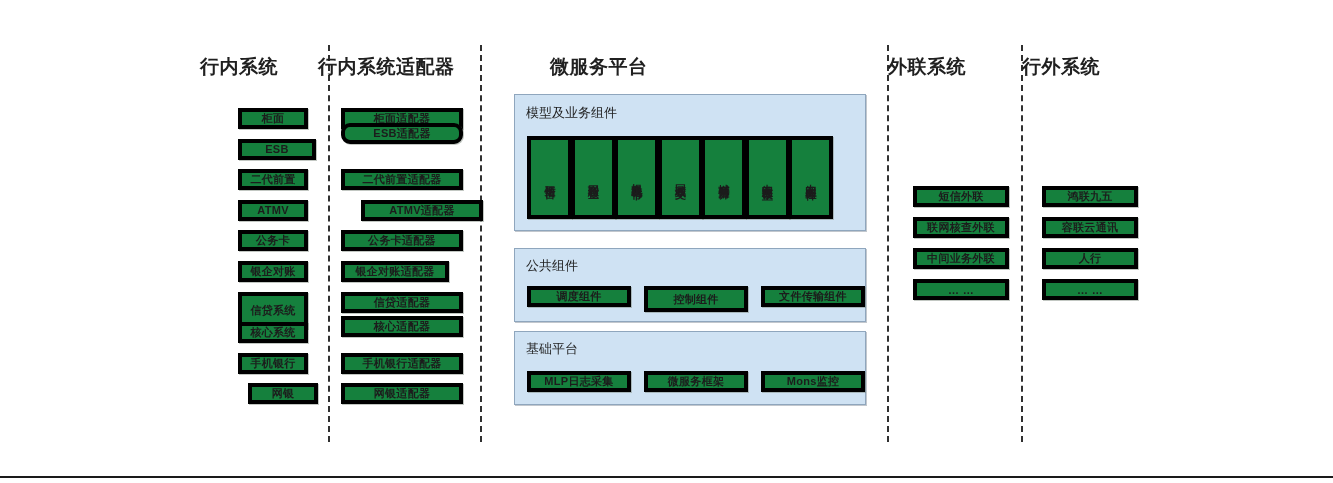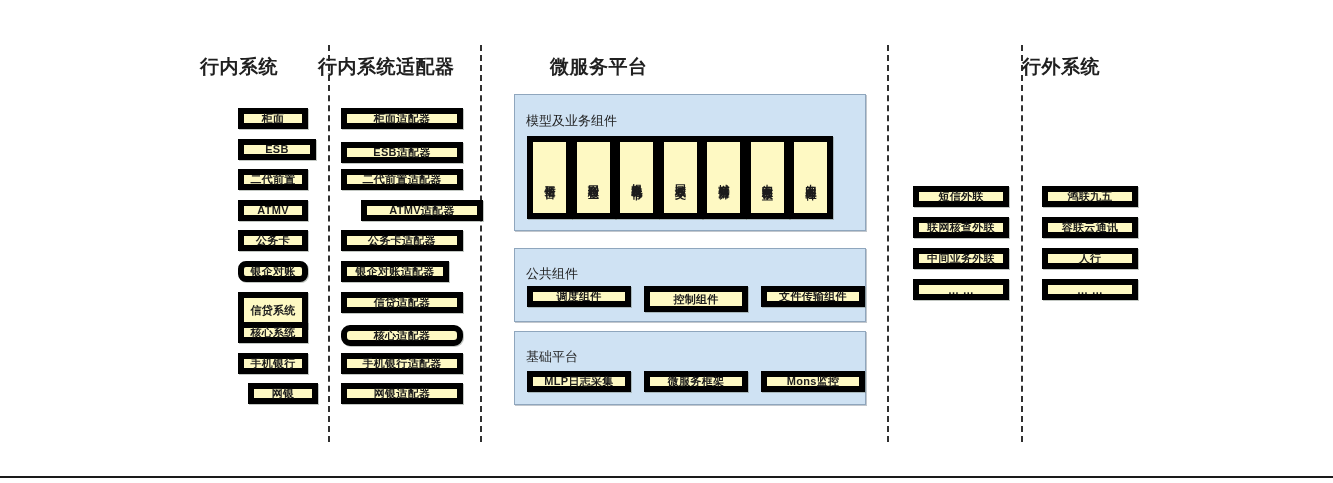--- a/index.html
+++ b/index.html
@@ -36,22 +36,22 @@
     top: 45px;
     height: 397px;
     width: 0;
     border-left: 2px dashed #303030;
   }
 
   
   .gbox {
     position: absolute;
     box-sizing: border-box;
-    background: #fef9c3;
-    border: 6px solid #000000;
+    background: #15803d;
+    border: 4px solid #000000;
     box-shadow: 1px 1px 0 rgba(120,130,120,0.45);
     display: flex;
     align-items: center;
     justify-content: center;
     font-size: 11px;
     font-weight: bold;
     color: #1c1c1c;
     white-space: nowrap;
     letter-spacing: 0.3px;
   }
@@ -70,21 +70,20 @@
     border: 1px solid #8fa6bd;
     box-shadow: 1px 1px 0 rgba(120,130,145,0.45);
   }
   .panel-label {
     position: absolute;
     left: 12px;
     font-size: 13px;
     font-weight: normal;
     color: #1f1f1f;
     white-space: nowrap;
-    margin-top: 8px;
   }
 
   
   .bottom-rule {
     position: absolute;
     left: 0;
     width: 1333px;
     height: 0;
     border-top: 2px solid #1a1a1a;
   }
@@ -96,36 +95,37 @@
     <div class="divider" style="left: 328px;"></div>
     <div class="divider" style="left: 480px;"></div>
     <div class="divider" style="left: 887px;"></div>
     <div class="divider" style="left: 1021px;"></div>
     <div class="col-title" style="left: 200px; top: 54px; width: 140px;">行内系统</div>
     <div class="gbox" style="left: 238px; top: 108px; width: 70px; height: 21px;">柜面</div>
     <div class="gbox" style="left: 238px; top: 138.6px; width: 78px; height: 21px;">ESB</div>
     <div class="gbox" style="left: 238px; top: 169.2px; width: 70px; height: 21px;">二代前置</div>
     <div class="gbox" style="left: 238px; top: 199.8px; width: 70px; height: 21px;">ATMV</div>
     <div class="gbox" style="left: 238px; top: 230.4px; width: 70px; height: 21px;">公务卡</div>
-    <div class="gbox" style="left: 238px; top: 261px; width: 70px; height: 21px; border-radius: 8px;">银企对账</div>
+    <div class="gbox" style="left: 238px; top: 261px; width: 70px; height: 21px;">银企对账</div>
     <div class="gbox" style="left: 238px; top: 291.6px; width: 70px; height: 37px;">信贷系统</div>
     <div class="gbox" style="left: 238px; top: 322.2px; width: 70px; height: 21px;">核心系统</div>
     <div class="gbox" style="left: 238px; top: 352.8px; width: 70px; height: 21px;">手机银行</div>
     <div class="gbox" style="left: 248px; top: 383.4px; width: 70px; height: 21px;">网银</div>
     <div class="col-title" style="left: 318px; top: 54px; width: 180px;">行内系统适配器</div>
     <div class="gbox" style="left: 341px; top: 108px; width: 122px; height: 21px;">柜面适配器</div>
-    <div class="gbox" style="left: 341px; top: 142px; width: 122px; height: 21px;">ESB适配器</div>
+    <div class="gbox" style="left: 341px; top: 123px; width: 122px; height: 21px; border-radius: 9px;">ESB适配器</div>
     <div class="gbox" style="left: 341px; top: 169.2px; width: 122px; height: 21px;">二代前置适配器</div>
     <div class="gbox" style="left: 361px; top: 199.8px; width: 122px; height: 21px;">ATMV适配器</div>
     <div class="gbox" style="left: 341px; top: 230.4px; width: 122px; height: 21px;">公务卡适配器</div>
     <div class="gbox" style="left: 341px; top: 261px; width: 108px; height: 21px;">银企对账适配器</div>
     <div class="gbox" style="left: 341px; top: 291.6px; width: 122px; height: 21px;">信贷适配器</div>
-    <div class="gbox" style="left: 341px; top: 325px; width: 122px; height: 21px; border-radius: 9px;">核心适配器</div>
+    <div class="gbox" style="left: 341px; top: 316px; width: 122px; height: 21px;">核心适配器</div>
     <div class="gbox" style="left: 341px; top: 352.8px; width: 122px; height: 21px;">手机银行适配器</div>
     <div class="gbox" style="left: 341px; top: 383.4px; width: 122px; height: 21px;">网银适配器</div>
+    <div class="col-title" style="left: 888px; top: 54px; width: 140px;">外联系统</div>
     <div class="gbox" style="left: 913px; top: 186px; width: 96px; height: 21px;">短信外联</div>
     <div class="gbox" style="left: 913px; top: 217px; width: 96px; height: 21px;">联网核查外联</div>
     <div class="gbox" style="left: 913px; top: 248px; width: 96px; height: 21px;">中间业务外联</div>
     <div class="gbox" style="left: 913px; top: 279px; width: 96px; height: 21px;">… …</div>
     <div class="col-title" style="left: 1022px; top: 54px; width: 140px;">行外系统</div>
     <div class="gbox" style="left: 1042px; top: 186px; width: 96px; height: 21px;">鸿联九五</div>
     <div class="gbox" style="left: 1042px; top: 217px; width: 96px; height: 21px;">容联云通讯</div>
     <div class="gbox" style="left: 1042px; top: 248px; width: 96px; height: 21px;">人行</div>
     <div class="gbox" style="left: 1042px; top: 279px; width: 96px; height: 21px;">… …</div>
     <div class="col-title" style="left: 550px; top: 54px; width: 280px;">微服务平台</div>

